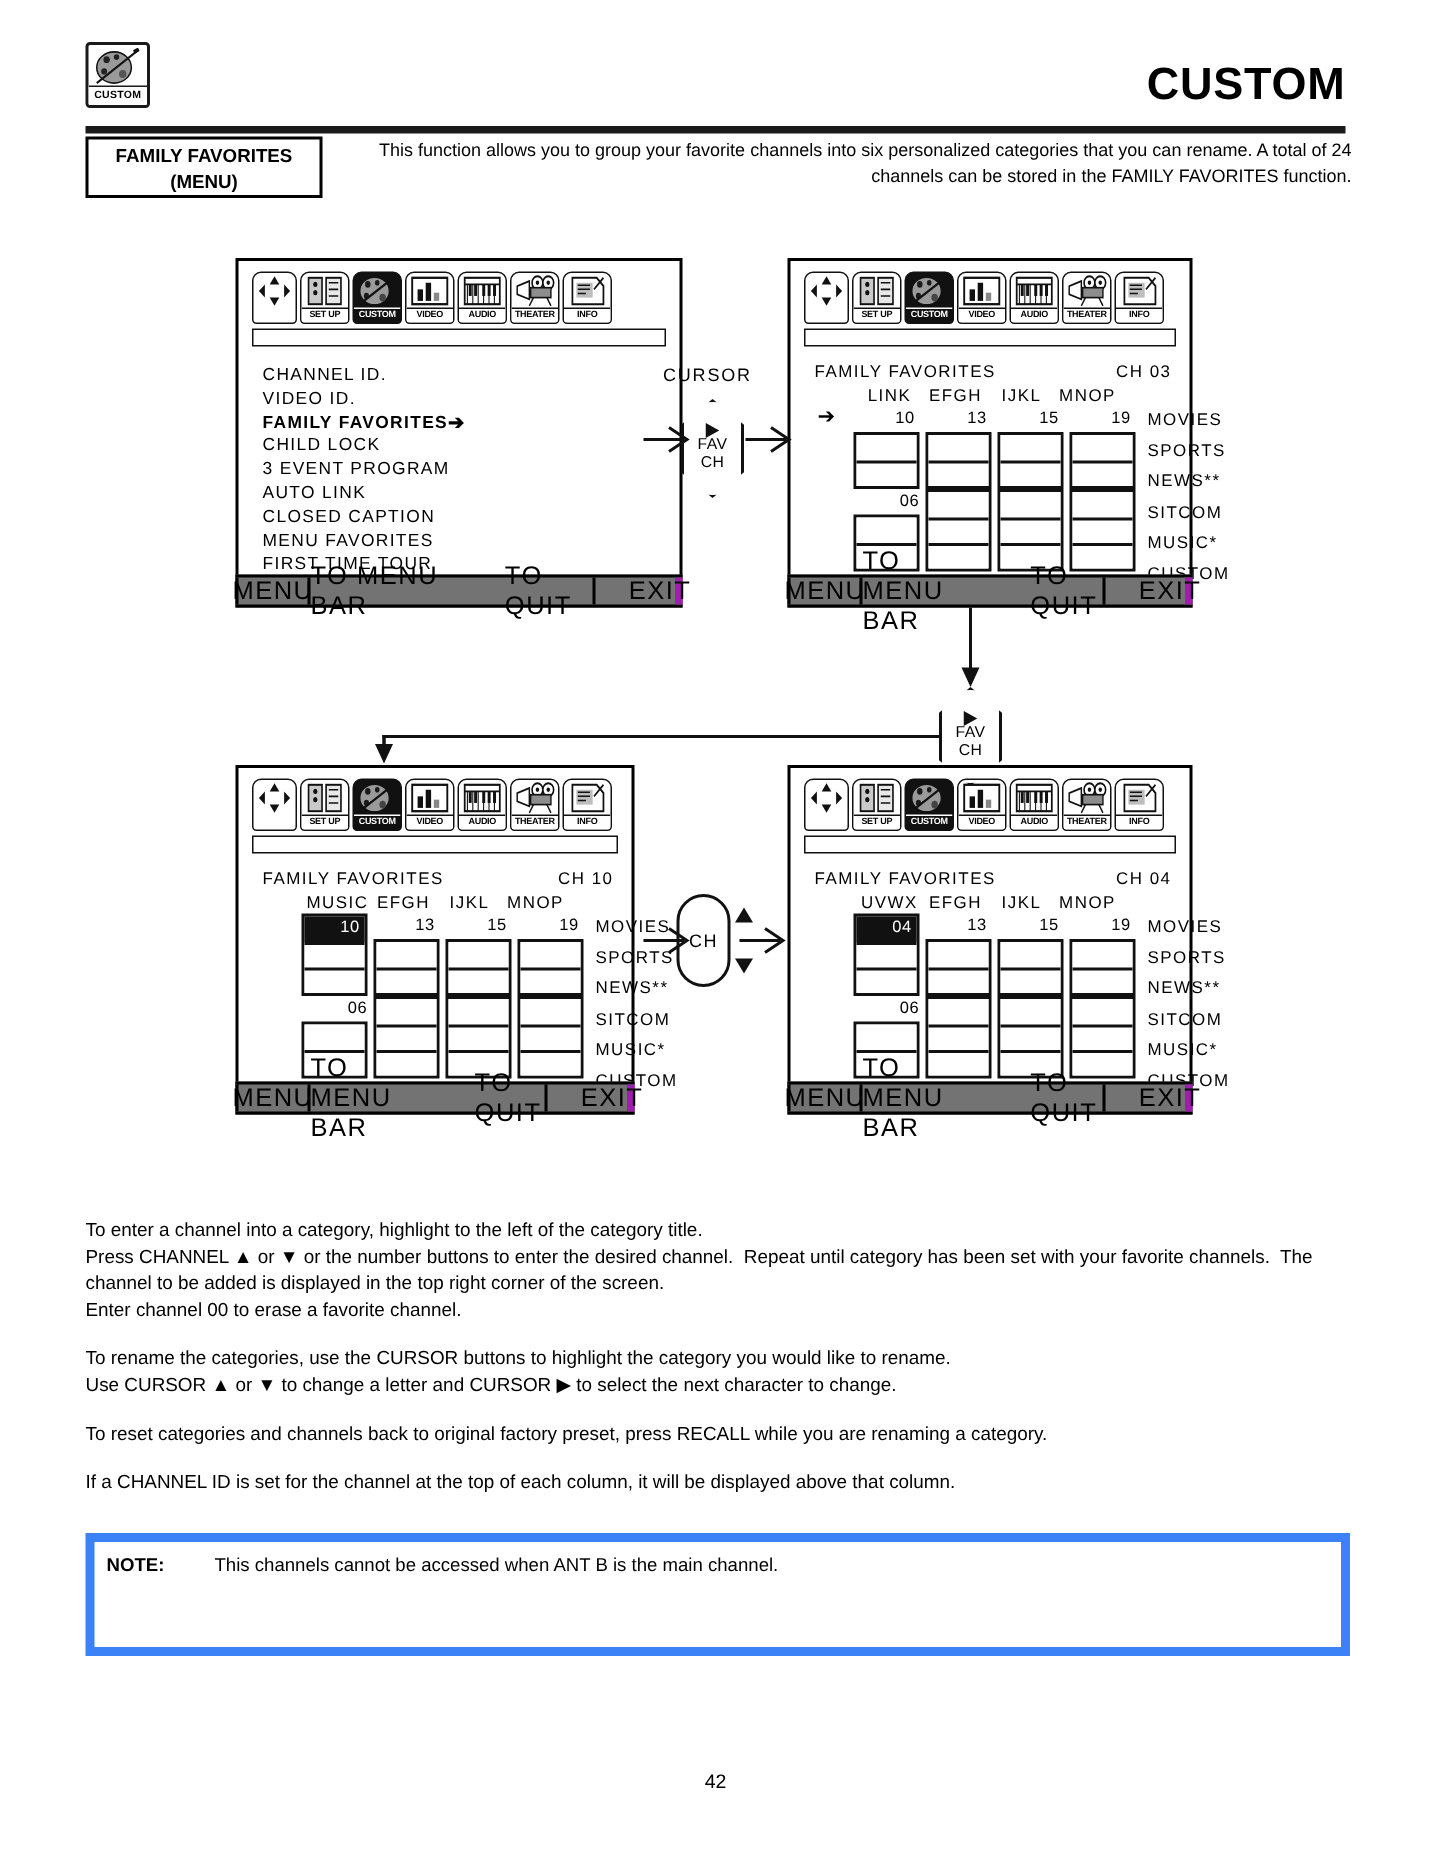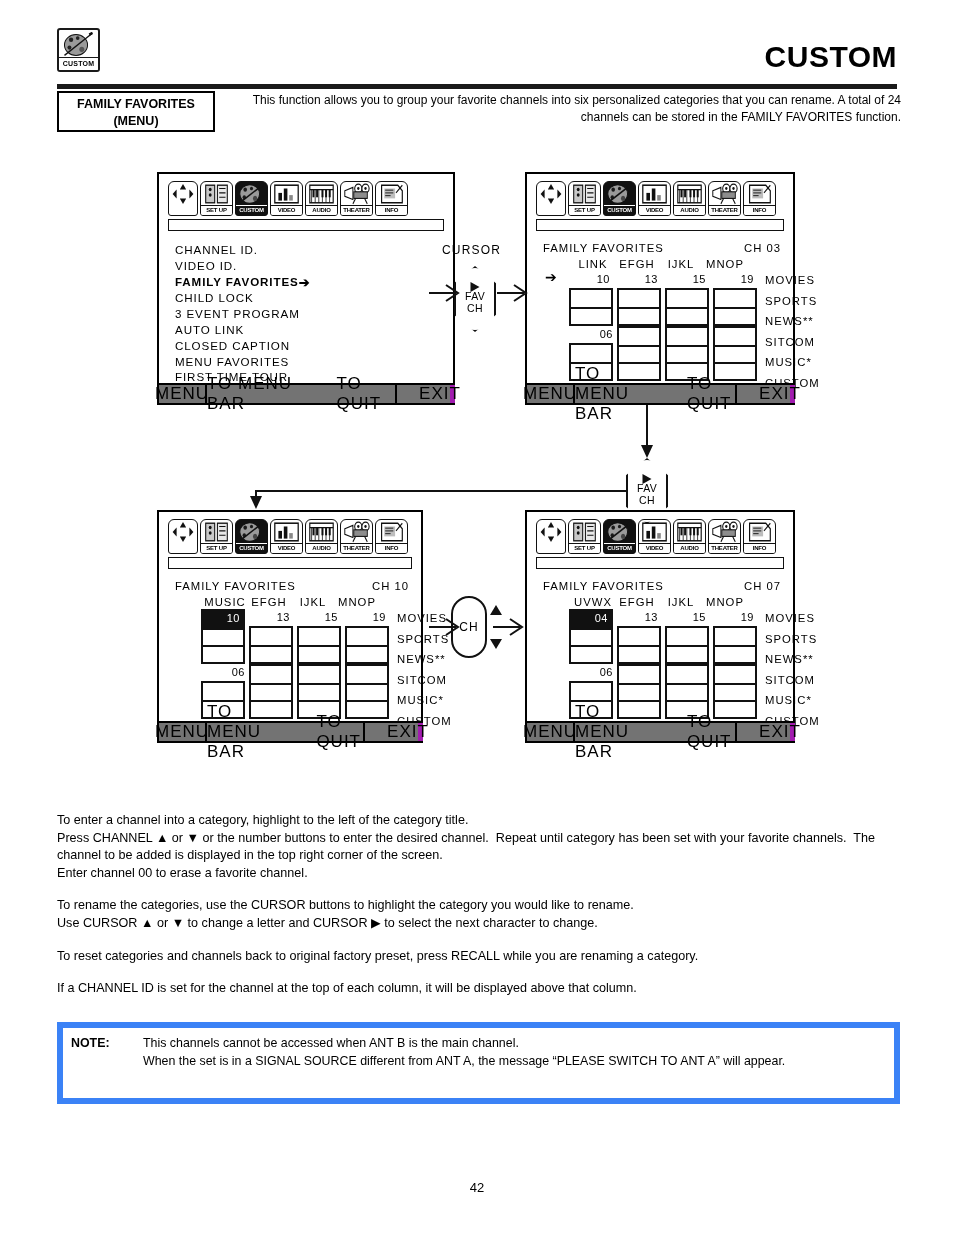--- a/index.html
+++ b/index.html
@@ -939,21 +939,21 @@
                 <line x1="8" y1="9" x2="17" y2="9" stroke="#111" stroke-width=".9"></line>
                 <line x1="8" y1="11.5" x2="14" y2="11.5" stroke="#111" stroke-width=".9"></line>
                 <line x1="20" y1="9" x2="27" y2="2" stroke="#111" stroke-width="1.2"></line>
             </svg></div>
           <div class="tile-label">INFO</div>
         </div>
       </div>
     <div class="iconbar-underline"></div>
     <div class="fav-head">
       <span>FAMILY FAVORITES</span>
-      <span>CH 07</span>
+      <span>CH 04</span>
     </div>
     <div class="fav-letters">
         <span>UVWX</span>
         <span>EFGH</span>
         <span>IJKL</span>
         <span>MNOP</span>
       </div>
     <div class="fav-grid">
         <div class="fav-col">
           <div class="cellgrp">
@@ -1076,17 +1076,16 @@
     <p>If a CHANNEL ID is set for the channel at the top of each column, it will be displayed above that column.</p>
   </div>
 
 <div id="note-box">
   <div class="note-line">
     <span class="note-tag">NOTE:</span>
     <span>This channels cannot be accessed when ANT B is the main channel.</span>
   </div>
   <div class="note-line">
     <span class="note-tag"></span>
-    <span>When the set is in a SIGNAL SOURCE different from ANT A, the message “PLEASE SWITCH TO ANT A” will appear.</span>
   </div>
 </div>
 
 <div id="page-number">42</div>
 
 </body></html>

